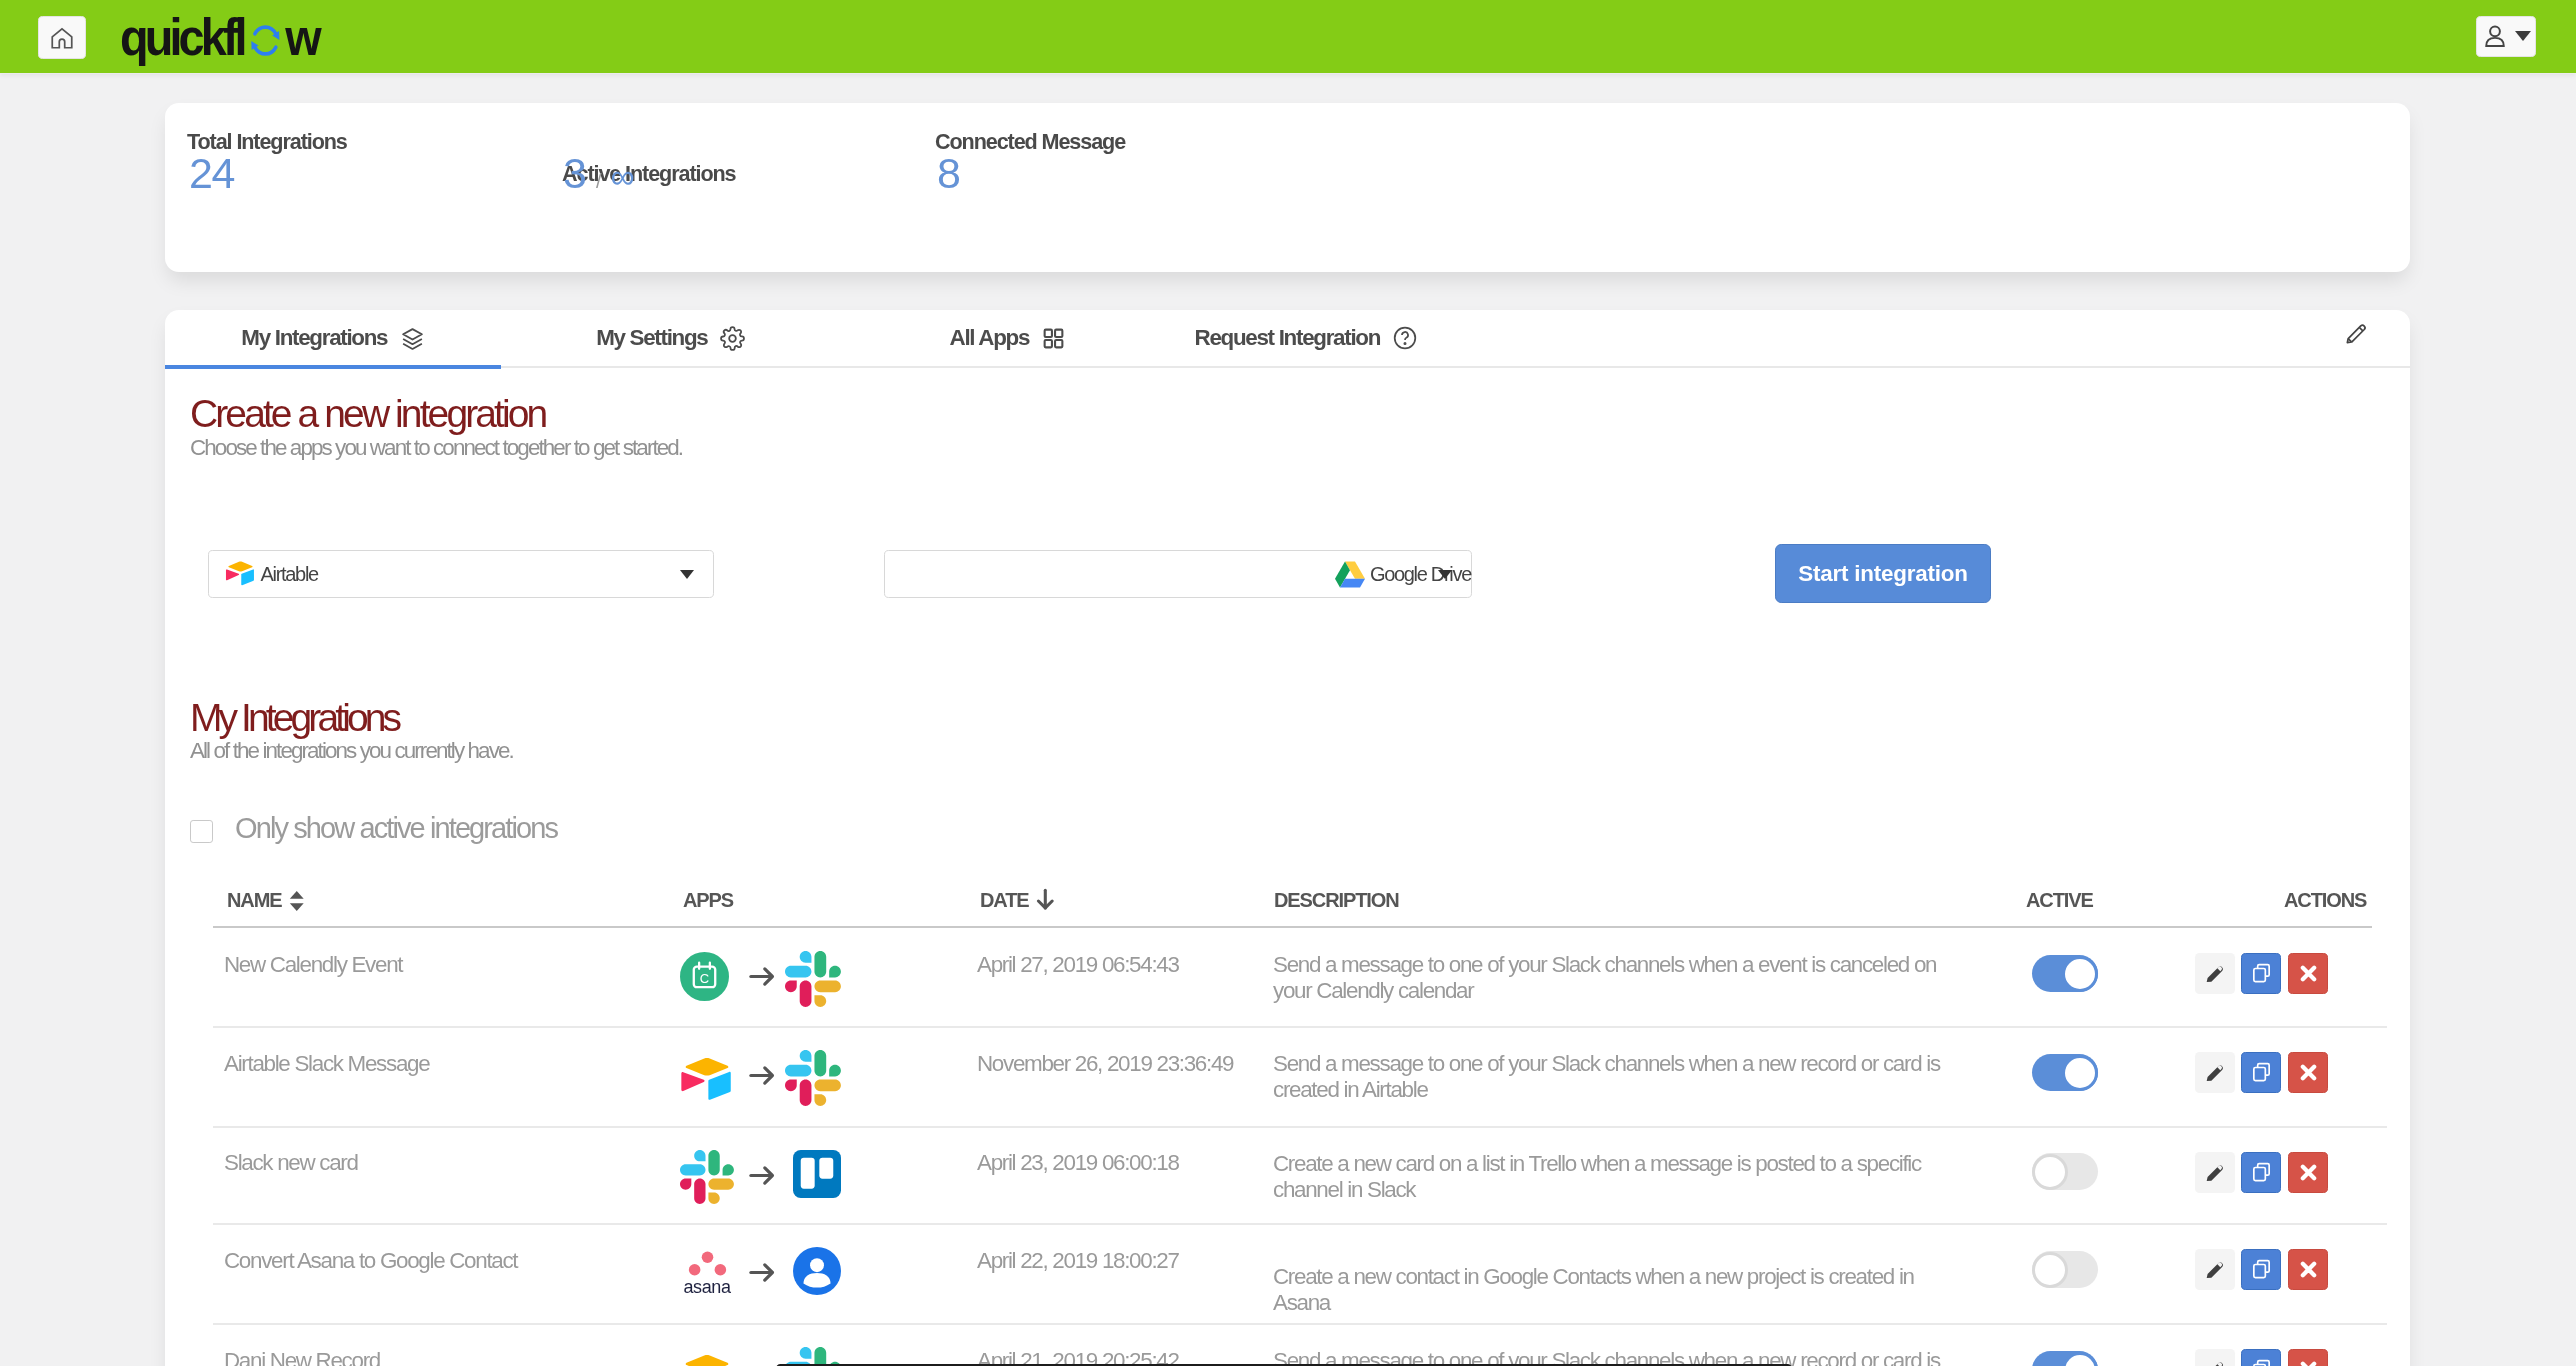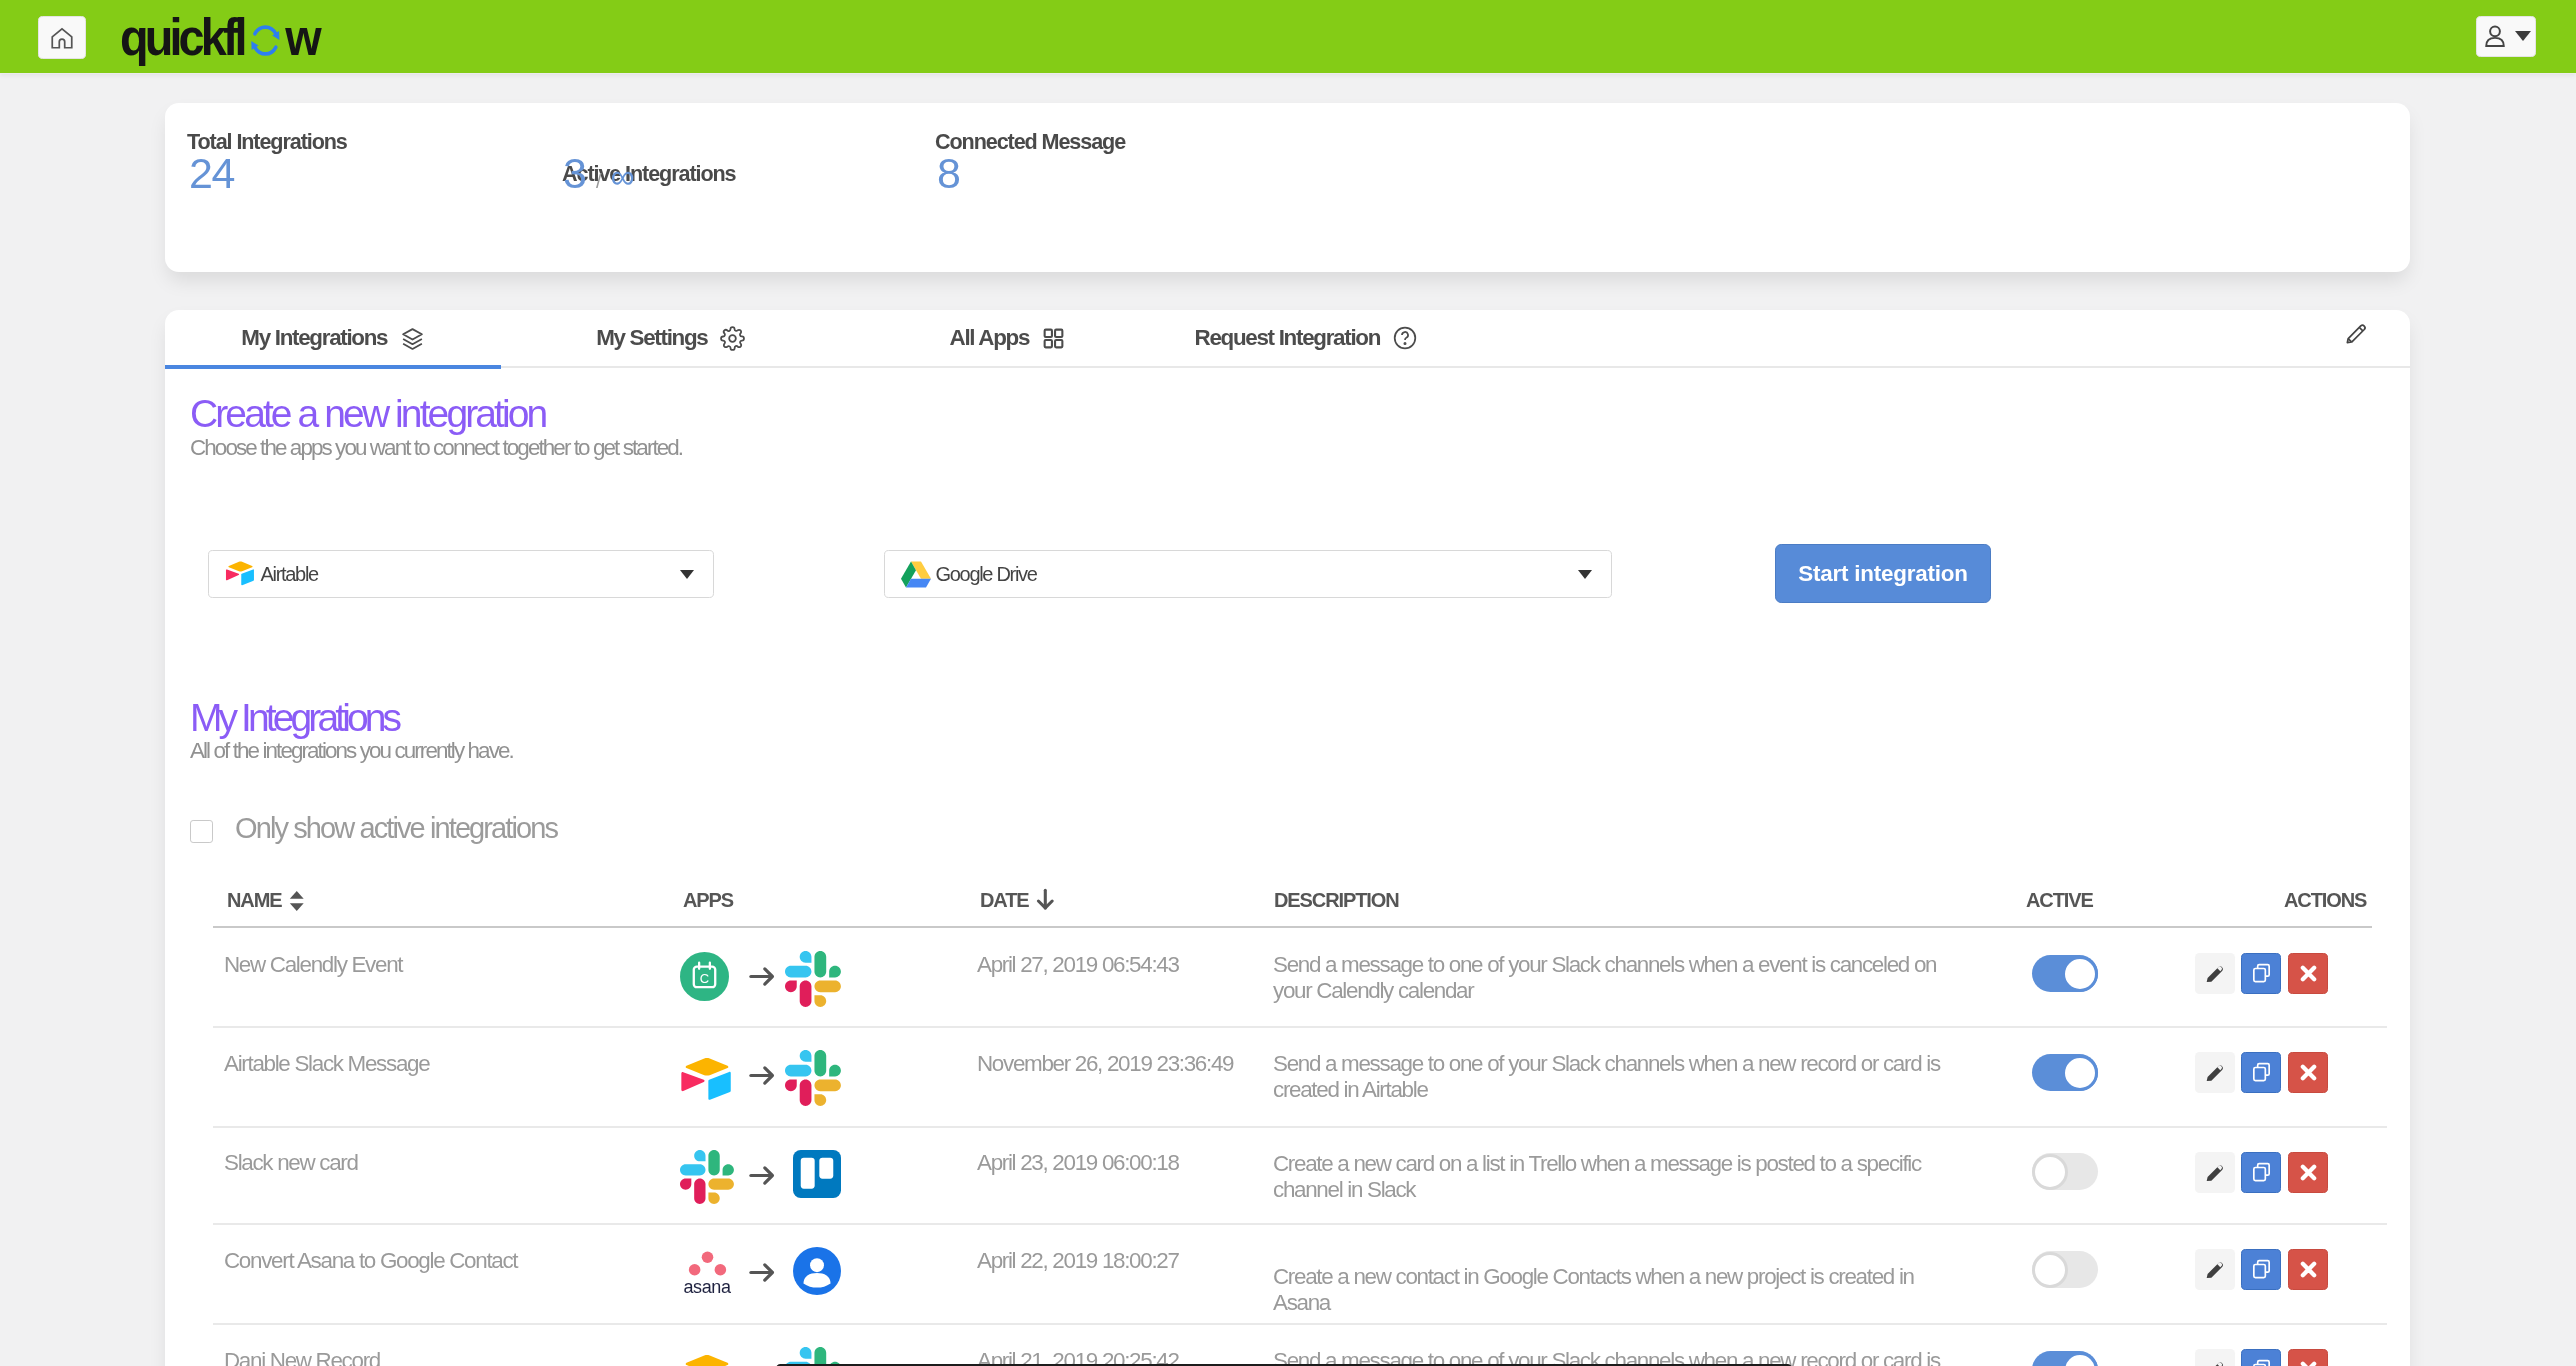--- a/index.html
+++ b/index.html
@@ -25,21 +25,21 @@
   .stattitle { position:absolute; top:128px; font-size:21.6px; font-weight:bold; color:#4a4a4a; line-height:28px; letter-spacing:-1.1px; }
   .statnum  { position:absolute; top:150px; font-size:43px; color:#6593d6; line-height:46px; letter-spacing:-1.5px; }
 
   
   .tab { position:absolute; top:310px; height:56px; display:flex; align-items:center; justify-content:center;
          font-size:22.4px; font-weight:bold; color:#4c4c4c; letter-spacing:-1.3px; white-space:nowrap; }
   .tab svg { margin-left:12.4px; }
   #tabline { position:absolute; left:165px; top:366px; width:2245px; height:1.5px; background:#e8e8e8; }
   #tabbar  { position:absolute; left:165px; top:365px; width:336px; height:3.9px; background:#4a86e0; z-index:2; }
 
-  .h1 { position:absolute; font-size:39px; color:#8b5cf6; line-height:45px; letter-spacing:-2.9px; }
+  .h1 { position:absolute; font-size:39px; color:#7f1d1d; line-height:45px; letter-spacing:-2.9px; }
   .sub { position:absolute; font-size:22.4px; color:#919191; line-height:29px; letter-spacing:-1.9px; }
 
   
   .sel { position:absolute; top:550px; height:48px; background:#fff; border:1.5px solid #d8d8d8; border-radius:4.6px;
          display:flex; align-items:center; font-size:20px; color:#444; letter-spacing:-1.3px; }
   .sel .ic { margin-left:15.5px; }
   .sel .tx { margin-left:5px; }
   .caret { position:absolute; right:18.6px; top:50%; margin-top:-3.9px; width:0; height:0;
            border-left:7.7px solid transparent; border-right:7.7px solid transparent; border-top:9.3px solid #333; }
   #startbtn { position:absolute; left:1775px; top:544px; width:216px; height:59px; background:#578bd8;
@@ -153,21 +153,21 @@
 
 <div class="sel" style="left:208px; width:506px;">
   <svg class="ic" width="31" height="26" viewBox="0 0 200 170">
     <path fill="#FCB400" d="M90 5 L24 32 c-4 2-4 7 0 9 l66 26 c6 2 14 2 20 0 l66-26 c4-2 4-7 0-9 L110 5 c-6-2-14-2-20 0z"></path>
     <path fill="#18BFFF" d="M105 88 v66 c0 3 3 5 6 4 l74-29 c2-1 3-2 3-4 V59 c0-3-3-5-6-4 l-74 29 c-2 1-3 2-3 4z"></path>
     <path fill="#F82B60" d="M88 92 L12 126 c-3 1-7-1-7-4 V60 c0-2 1-3 2-4 1-1 3-1 5 0 l76 28 c4 1 4 7 0 8z"></path>
   </svg>
   <span class="tx">Airtable</span>
   <div class="caret"></div>
 </div>
-<div class="sel" style="left:884px; width:728px;">
+<div class="sel" style="left:884px; width:588px;justify-content:flex-end;">
   <svg class="ic" width="30" height="29" viewBox="0 0 139 120.4">
     <path fill="#ffcd40" d="M46.3 0 H92.6 L139 80.2 H92.6 Z"></path>
     <path fill="#13a15c" d="M46.3 0 L0 80.2 L23.2 120.4 L69.4 40.2 Z"></path>
     <path fill="#4687f4" d="M23.2 120.4 L46.3 80.2 H139 L115.8 120.4 Z"></path>
   </svg>
   <span class="tx">Google Drive</span>
   <div class="caret"></div>
 </div>
 <div id="startbtn">Start integration</div>
 

